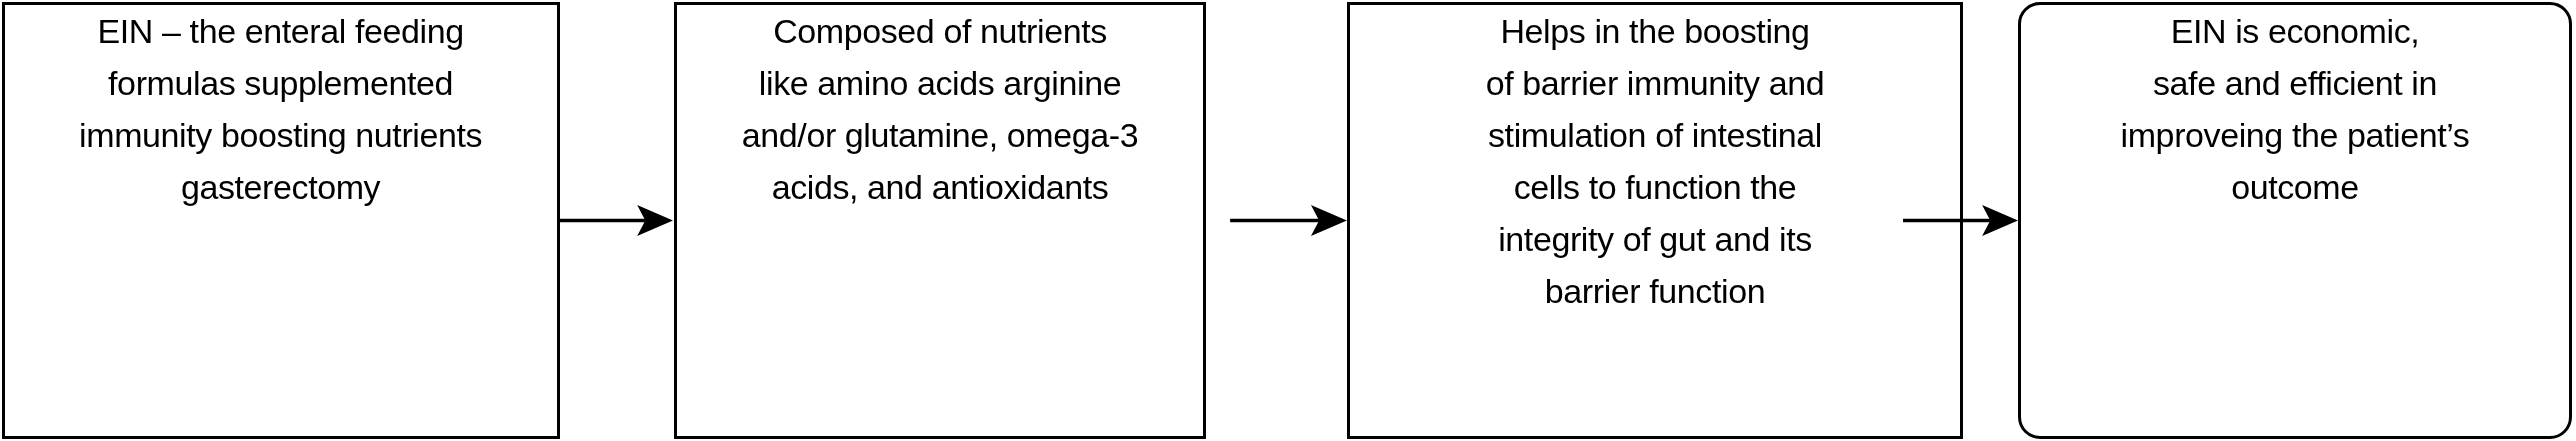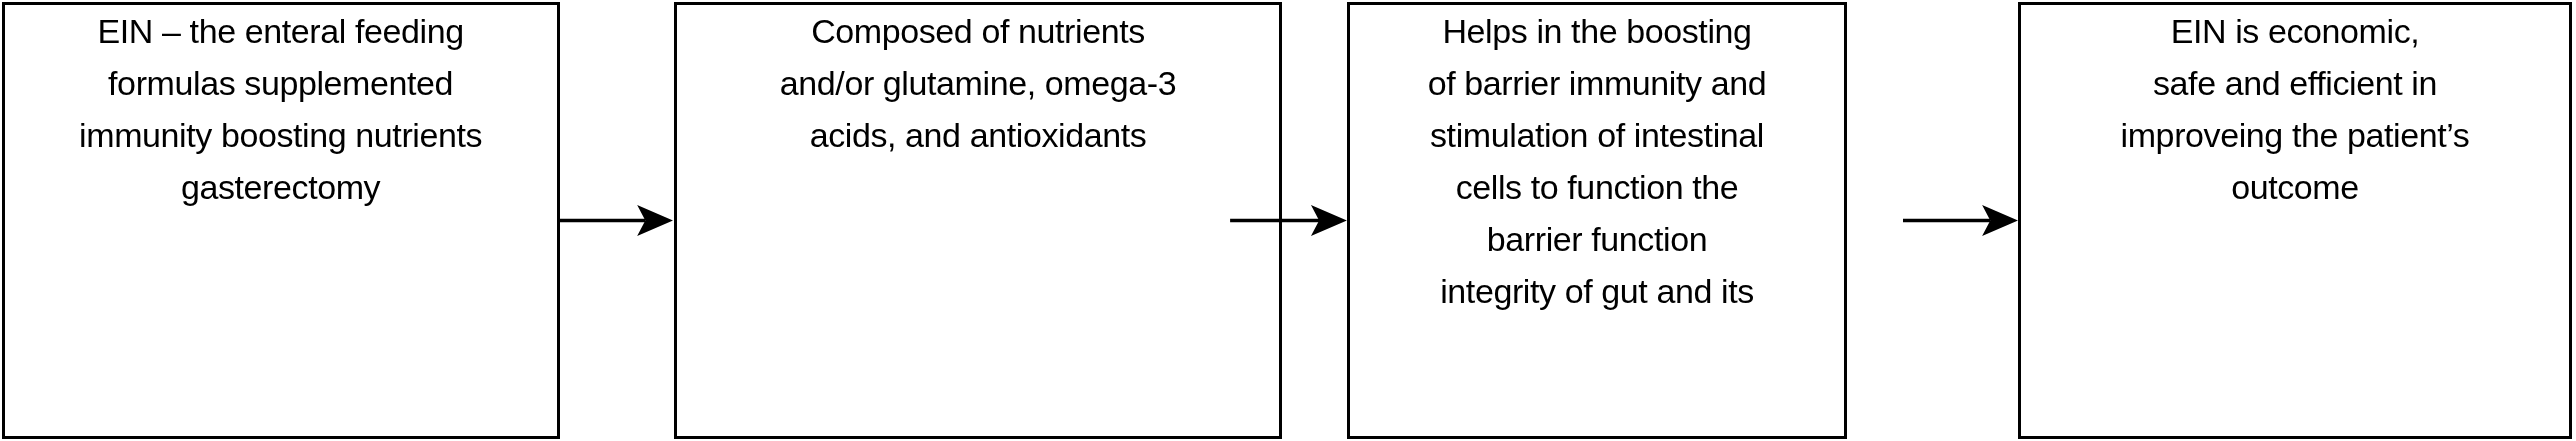--- a/index.html
+++ b/index.html
@@ -28,23 +28,23 @@
     align-items: center;
     text-align: center;
   }
   .flow-box .text-line {
     font-size: 34px;
     line-height: 52px;
     letter-spacing: -0.4px;
     white-space: nowrap;
   }
   .box-1 { left: 1.6px;    width: 558px; }
-  .box-2 { left: 674px;  width: 608px; }
-  .box-3 { left: 1347px; width: 500px; }
-  .box-4 { left: 2018px; width: 554px; }
+  .box-2 { left: 674px;  width: 532px; }
+  .box-3 { left: 1347px; width: 616px; }
+  .box-4 { left: 2018px; width: 554px; border-radius: 22px; }
 
   .flow-arrow {
     position: absolute;
     top: 196px;
     height: 49px;
     display: block;
   }
   .arrow-1 { left: 559px;  width: 114px; }
   .arrow-2 { left: 1230px; width: 117px; }
   .arrow-3 { left: 1903px; width: 115px; }
@@ -61,36 +61,37 @@
       <div class="text-line">gasterectomy</div>
     </div>
 
   <svg class="flow-arrow arrow-1" viewBox="0 0 140 60" xmlns="http://www.w3.org/2000/svg">
     <line x1="0" y1="30" x2="106" y2="30" stroke="#000000" stroke-width="4.5"></line>
     <polygon points="96,11 140,30 96,49 106,30" fill="#000000"></polygon>
   </svg>
 
   <div class="flow-box box-2">
       <div class="text-line">Composed of nutrients</div>
+      <div class="text-line">like amino acids arginine</div>
       <div class="text-line">and/or glutamine, omega-3</div>
       <div class="text-line">acids, and antioxidants</div>
     </div>
 
   <svg class="flow-arrow arrow-2" viewBox="0 0 143 60" xmlns="http://www.w3.org/2000/svg">
     <line x1="0" y1="30" x2="109" y2="30" stroke="#000000" stroke-width="4.5"></line>
     <polygon points="99,11 143,30 99,49 109,30" fill="#000000"></polygon>
   </svg>
 
   <div class="flow-box box-3">
       <div class="text-line">Helps in the boosting</div>
       <div class="text-line">of barrier immunity and</div>
       <div class="text-line">stimulation of intestinal</div>
       <div class="text-line">cells to function the</div>
+      <div class="text-line">integrity of gut and its</div>
       <div class="text-line">barrier function</div>
-      <div class="text-line">integrity of gut and its</div>
     </div>
 
   <svg class="flow-arrow arrow-3" viewBox="0 0 141 60" xmlns="http://www.w3.org/2000/svg">
     <line x1="0" y1="30" x2="107" y2="30" stroke="#000000" stroke-width="4.5"></line>
     <polygon points="97,11 141,30 97,49 107,30" fill="#000000"></polygon>
   </svg>
 
   <div class="flow-box box-4">
       <div class="text-line">EIN is economic,</div>
       <div class="text-line">safe and efficient in</div>

